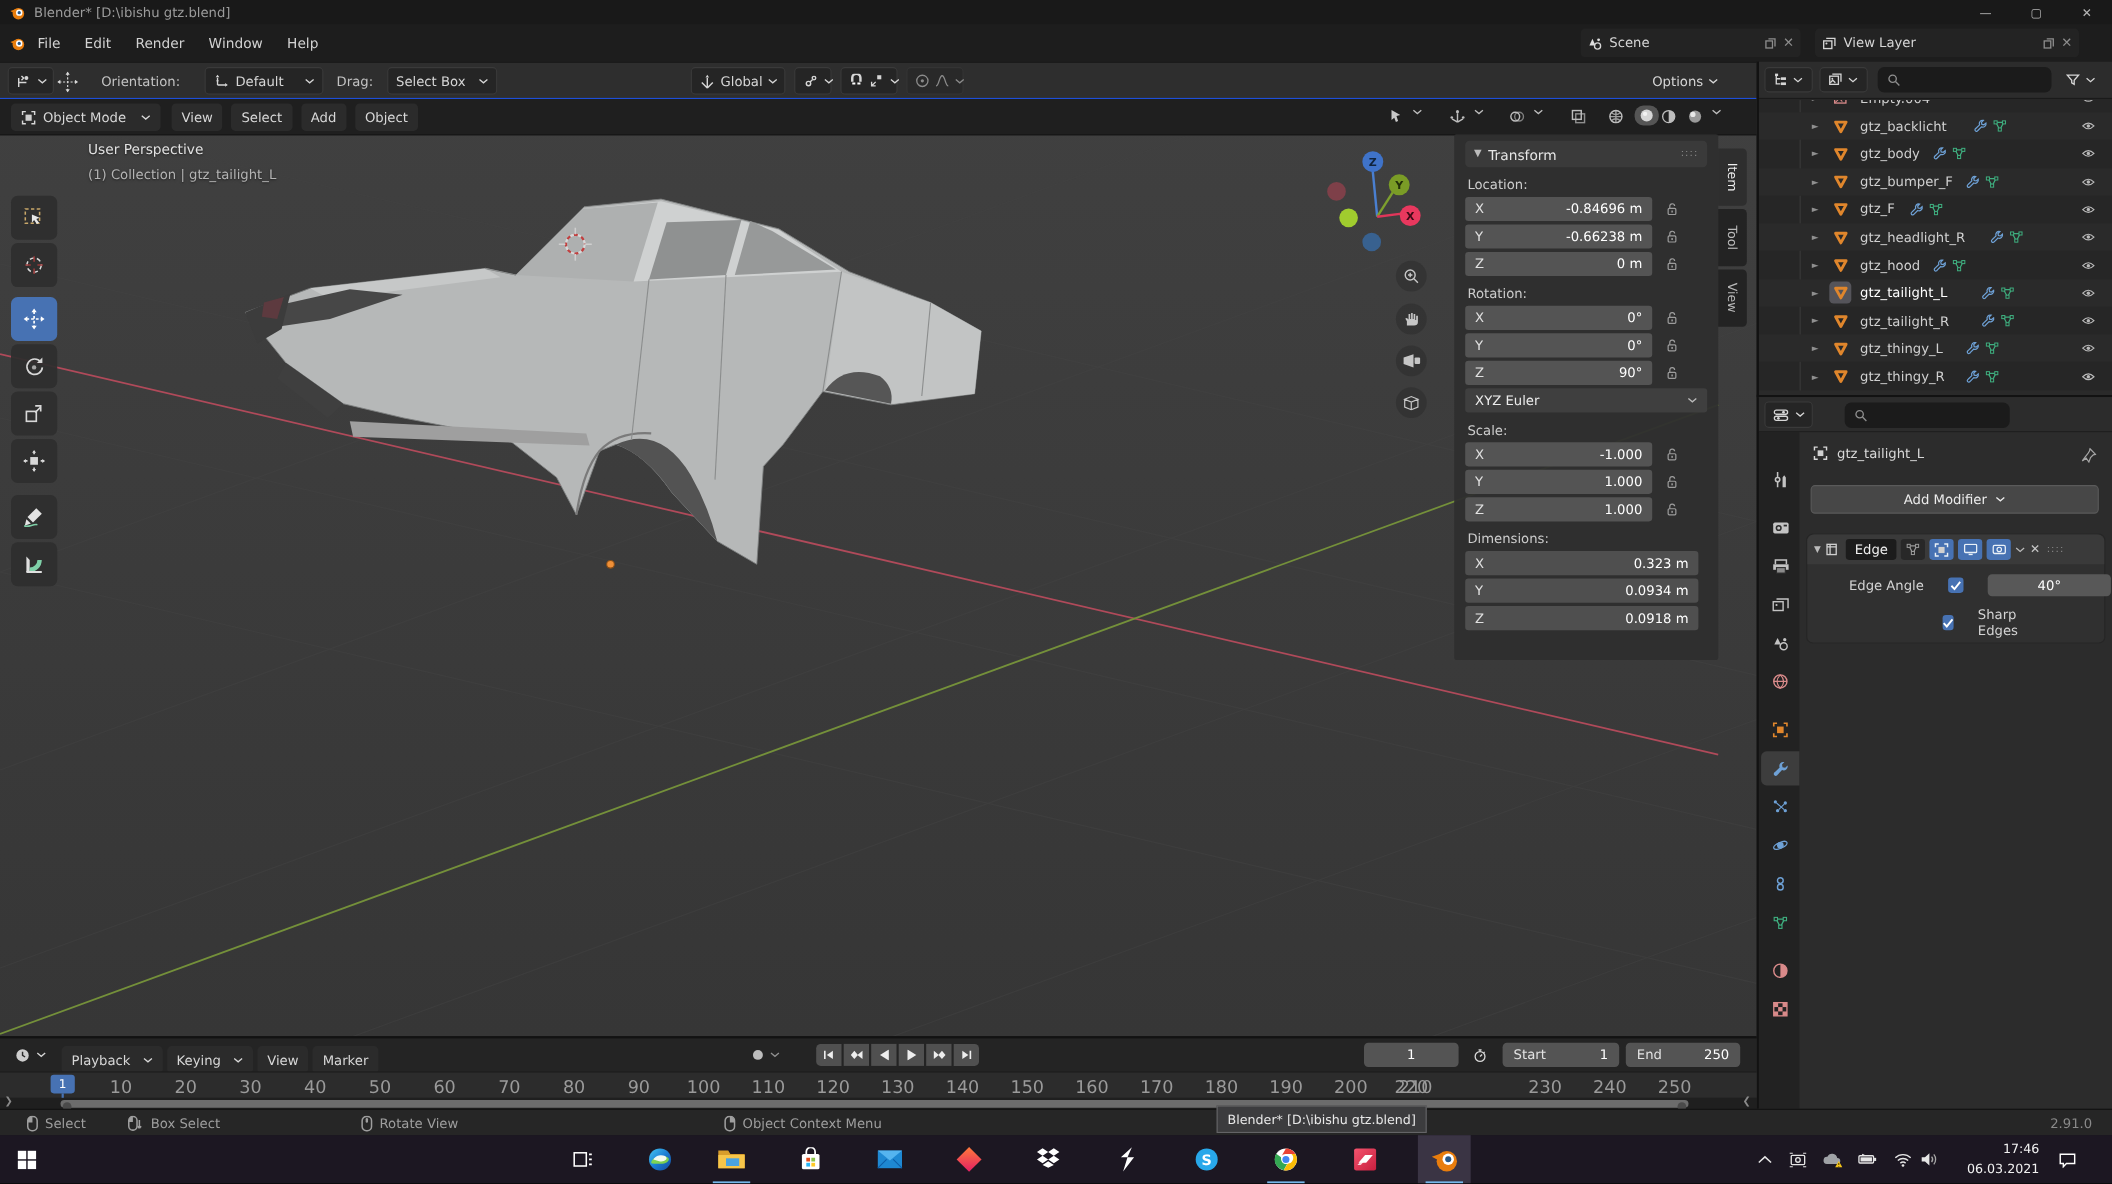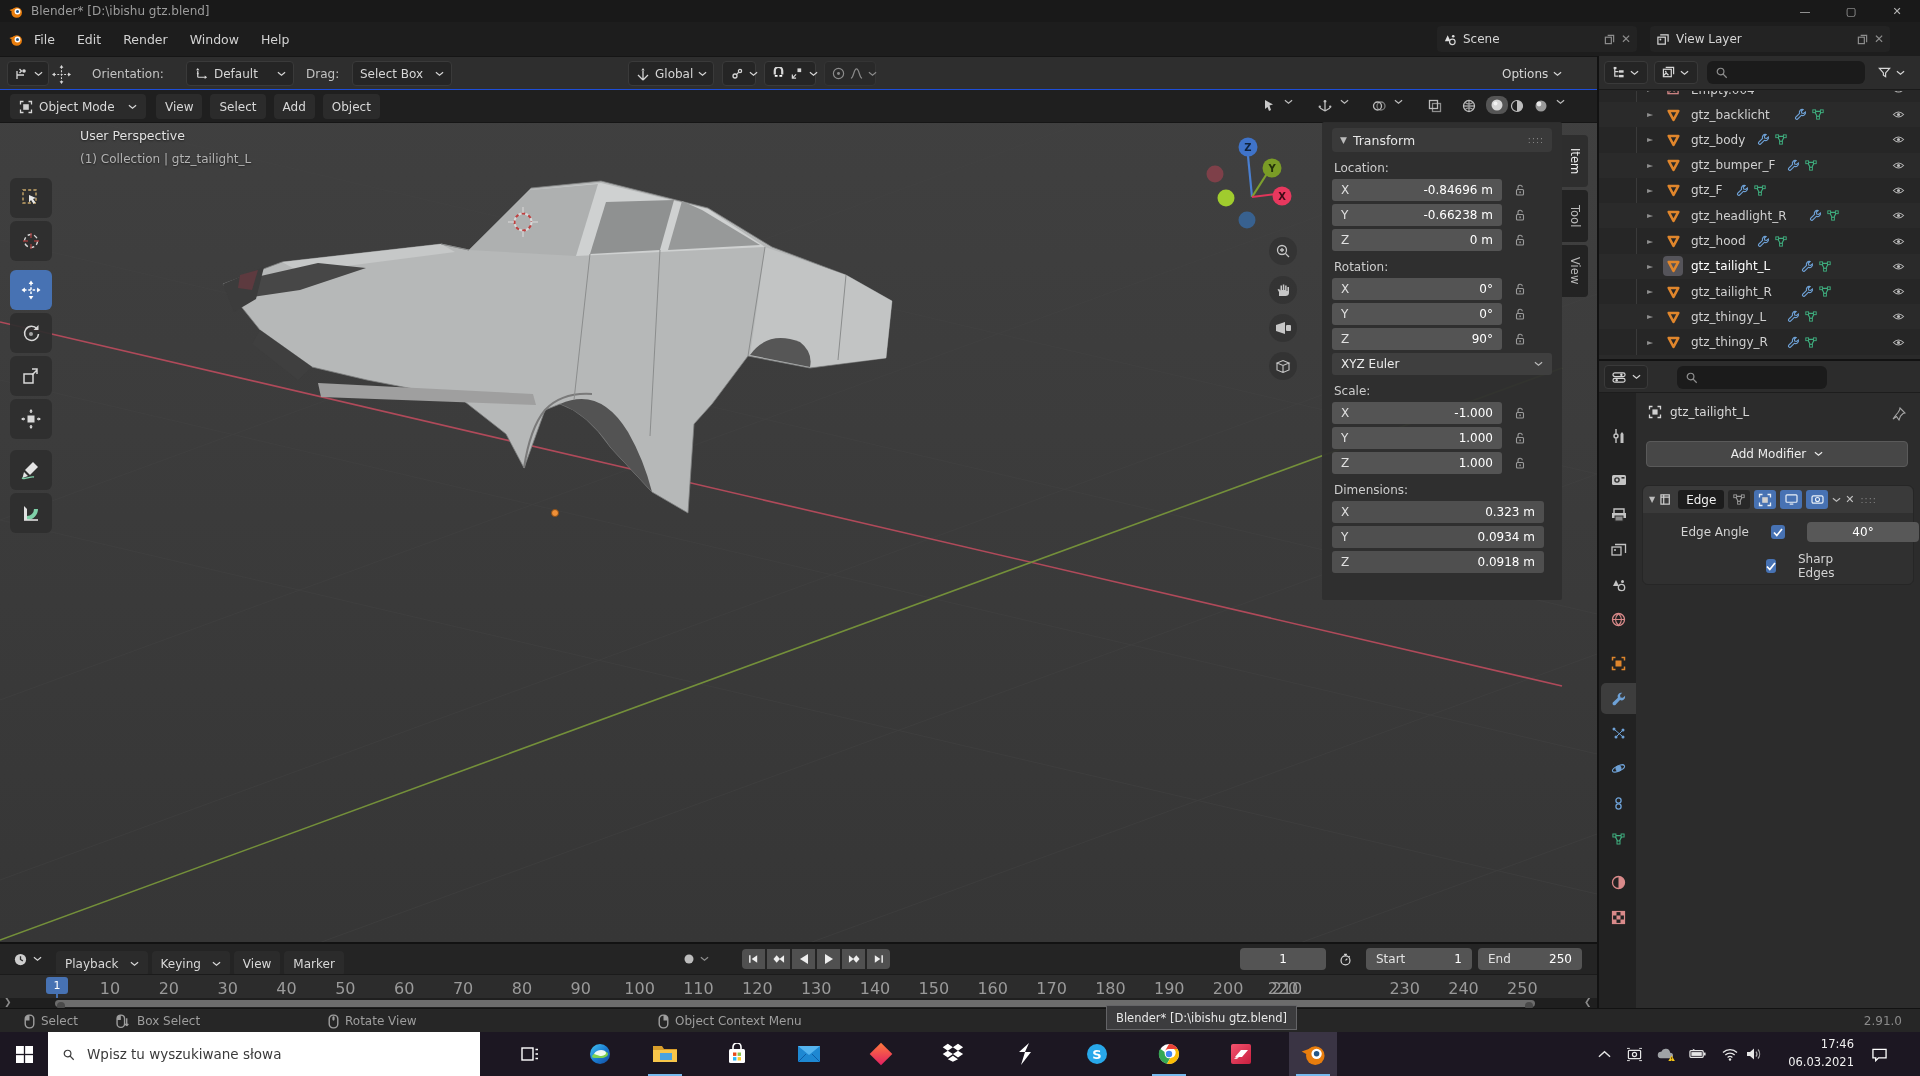--- a/index.html
+++ b/index.html
@@ -1551,29 +1551,20 @@
     <div id="startbtn">
         <span class="icon" id="win-ic">
           <svg width="17" height="17" viewBox="0 0 18 18">
             <rect x="0" y="0" width="8.3" height="8.3" fill="#fff"></rect>
             <rect x="9.7" y="0" width="8.3" height="8.3" fill="#fff"></rect>
             <rect x="0" y="9.7" width="8.3" height="8.3" fill="#fff"></rect>
             <rect x="9.7" y="9.7" width="8.3" height="8.3" fill="#fff"></rect>
           </svg>
         </span>
       </div>
-    <div id="winsearch">
-      <span class="icon" id="se3">
-          <svg width="13" height="13" viewBox="0 0 14 14">
-            <circle cx="6" cy="6" r="3.6" stroke="currentColor" fill="none" stroke-width="1.3"></circle>
-            <path d="M8.8 8.8L12.6 12.6" stroke="currentColor" fill="none" stroke-width="1.3"></path>
-          </svg>
-        </span>
-      <span>Wpisz tu wyszukiwane słowa</span>
-    </div>
     <div id="tb-apps">
         <div class="appslot" style="left: 506px;">
           <span class="icon">
             <svg width="20" height="20" viewBox="0 0 20 20">
               <rect x="2" y="4" width="11" height="12" fill="none" stroke="#fff" stroke-width="1.4"></rect>
               <path d="M15.5 5.5h2.5M15.5 10h2.5M15.5 14.5h2.5" stroke="#fff" stroke-width="1.6"></path>
             </svg>
           </span>
         </div>
         <div class="appslot" style="left: 576px;">

